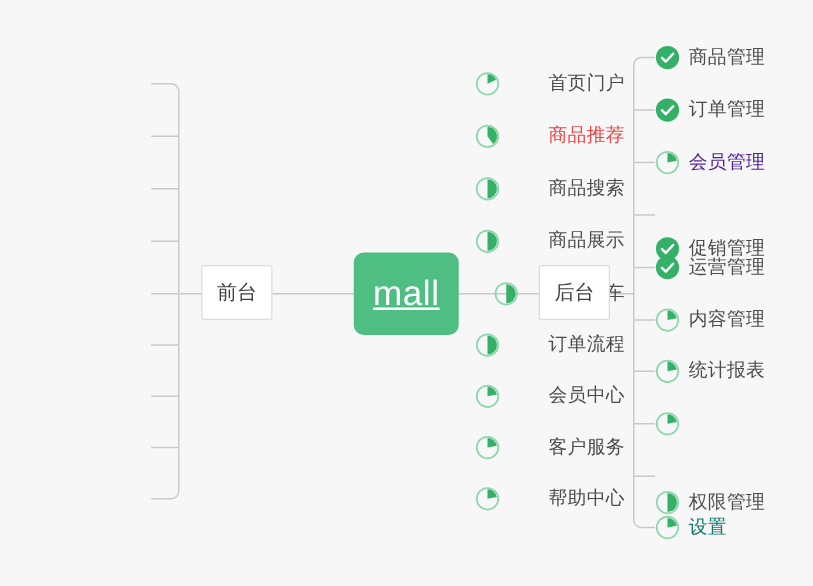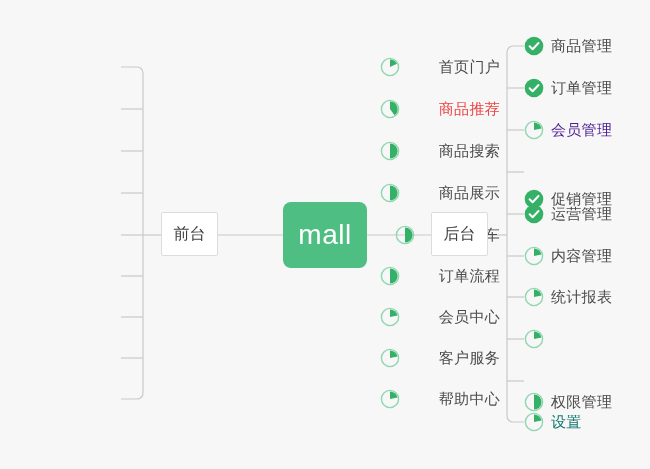--- a/index.html
+++ b/index.html
@@ -91,20 +91,21 @@
     top: 202px;
     width: 84px;
     height: 66px;
     border-radius: 8px;
     display: flex;
     align-items: center;
     justify-content: center;
     font-size: 28px;
     color: #ffffff;
     letter-spacing: 0.5px;
+    text-decoration: underline;
   }
 </style>
 </head>
 <body style="background: rgb(247, 247, 247);">
 
 <div id="mindmap">
 
   <svg id="connectors" viewBox="0 0 650 469" preserveAspectRatio="none">
       <path d="M 143 73 L 143 393" fill="none" stroke="#c9c9c9" stroke-width="1.2"></path>
       <path d="M 121 67 L 137 67 A 6 6 0 0 1 143 73" fill="none" stroke="#c9c9c9" stroke-width="1.2"></path>

